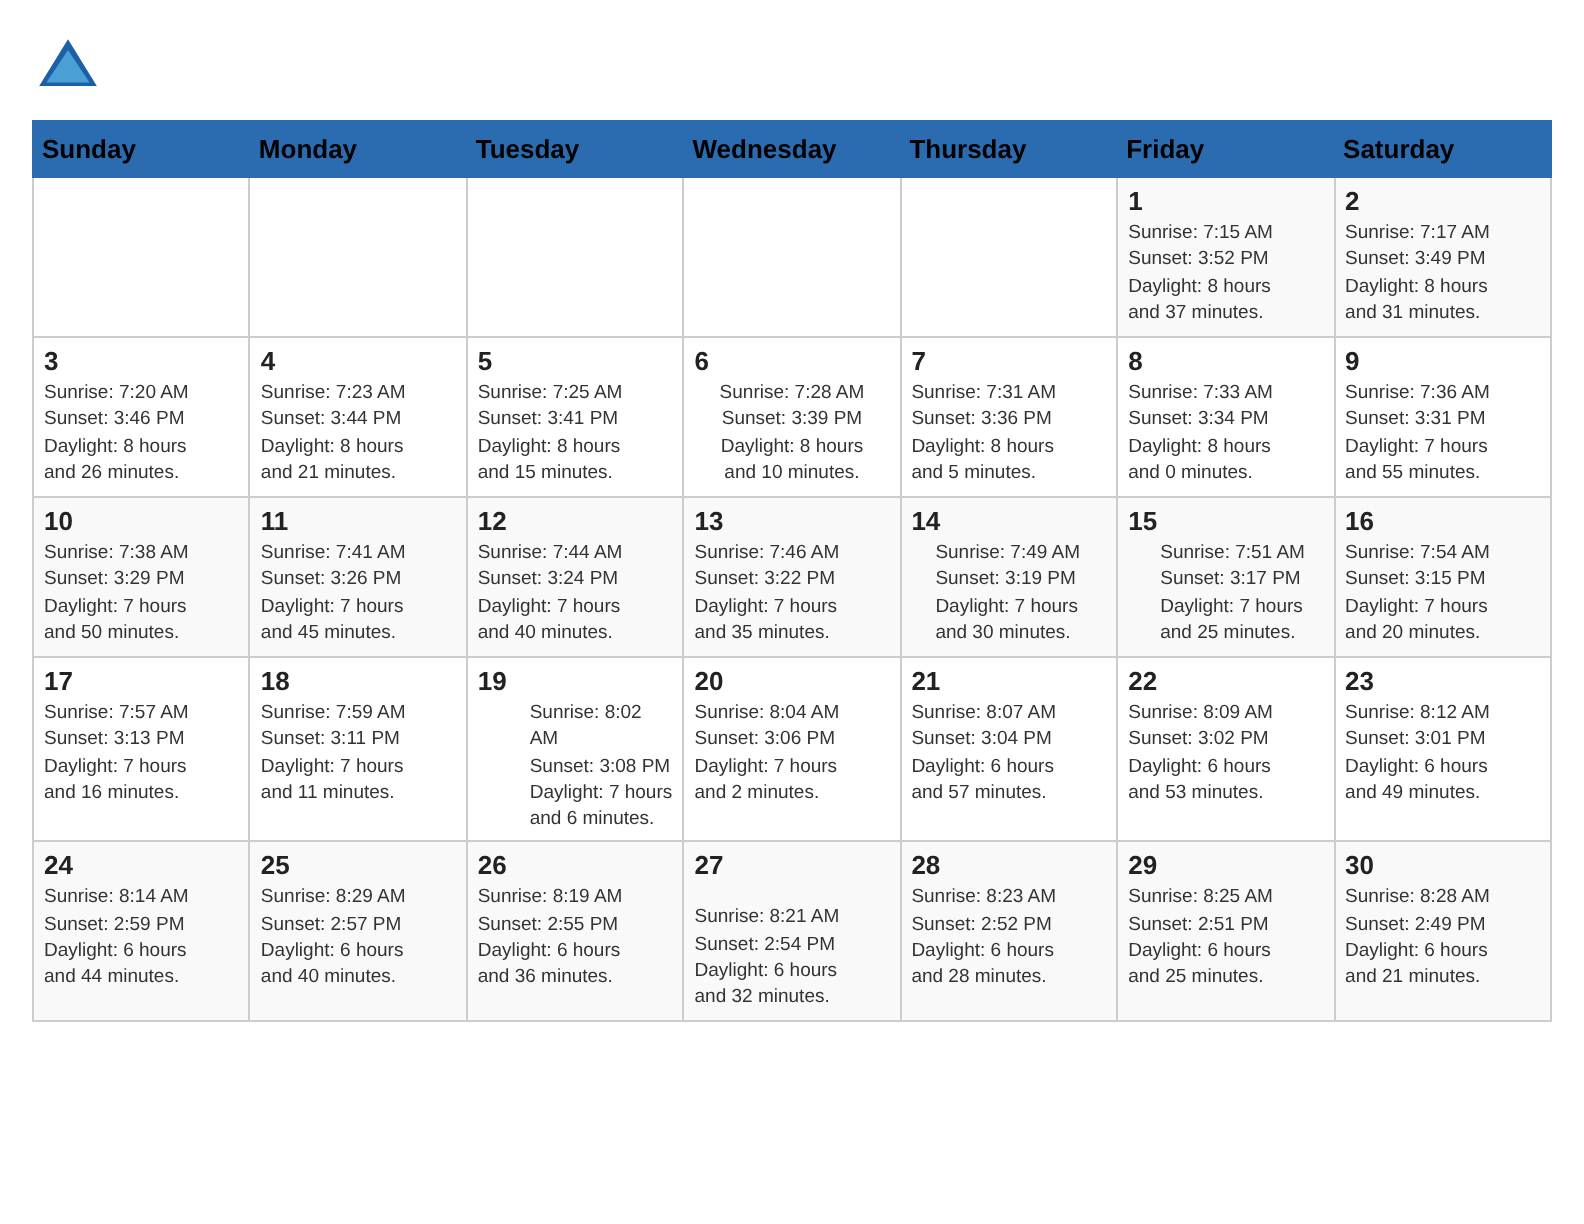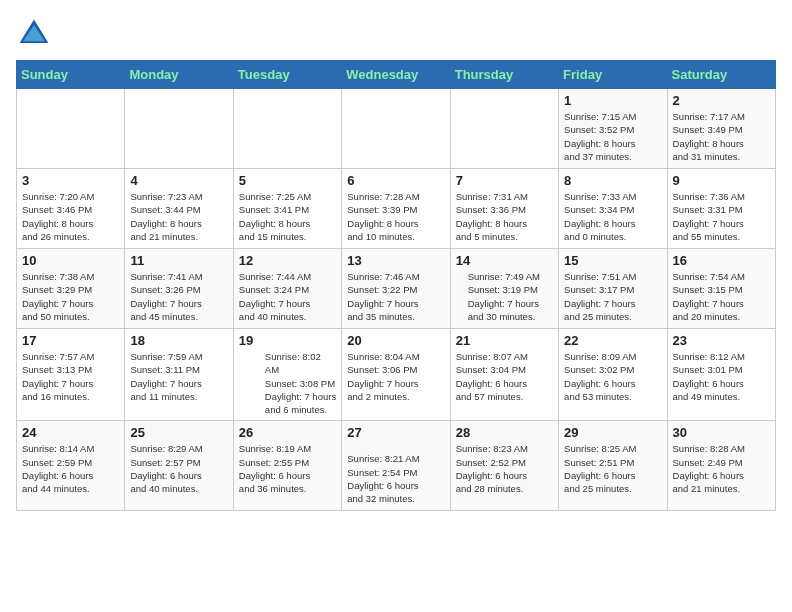--- a/index.html
+++ b/index.html
@@ -43,21 +43,21 @@
       font-size: 16px;
       color: #444;
     }
     table {
       width: 100%;
       border-collapse: collapse;
       table-layout: fixed;
     }
     thead tr th {
       background-color: #2b6cb0;
-      color: #86efac;
+      color: #000000;
       font-size: 13px;
       font-weight: bold;
       padding: 6px 4px;
       text-align: left;
       border: 1px solid #2b6cb0;
     }
     tbody tr td {
       border: 1px solid #ccc;
       vertical-align: top;
       padding: 4px 5px;
@@ -155,21 +155,21 @@
         </td>
         <td>
           <div class="day-num">5</div>
           <div class="day-detail" style="white-space: pre-line;">Sunrise: 7:25 AM
 Sunset: 3:41 PM
 Daylight: 8 hours
 and 15 minutes.</div>
         </td>
         <td>
           <div class="day-num">6</div>
-          <div class="day-detail" style="white-space: pre-line;">Sunrise: 7:28 AM
+          <div class="day-detail" style="white-space: pre-line; text-align: center;">Sunrise: 7:28 AM
 Sunset: 3:39 PM
 Daylight: 8 hours
 and 10 minutes.</div>
         </td>
         <td>
           <div class="day-num">7</div>
           <div class="day-detail" style="white-space: pre-line;">Sunrise: 7:31 AM
 Sunset: 3:36 PM
 Daylight: 8 hours
 and 5 minutes.</div>
@@ -220,21 +220,21 @@
         </td>
         <td>
           <div class="day-num">14</div>
           <div class="day-detail" style="white-space: pre-line; margin-left: 12px;">Sunrise: 7:49 AM
 Sunset: 3:19 PM
 Daylight: 7 hours
 and 30 minutes.</div>
         </td>
         <td>
           <div class="day-num">15</div>
-          <div class="day-detail" style="white-space: pre-line;">Sunrise: 7:51 AM
+          <div class="day-detail" style="white-space: pre-line; margin-left: 16px;">Sunrise: 7:51 AM
 Sunset: 3:17 PM
 Daylight: 7 hours
 and 25 minutes.</div>
         </td>
         <td>
           <div class="day-num">16</div>
           <div class="day-detail" style="white-space: pre-line;">Sunrise: 7:54 AM
 Sunset: 3:15 PM
 Daylight: 7 hours
 and 20 minutes.</div>

